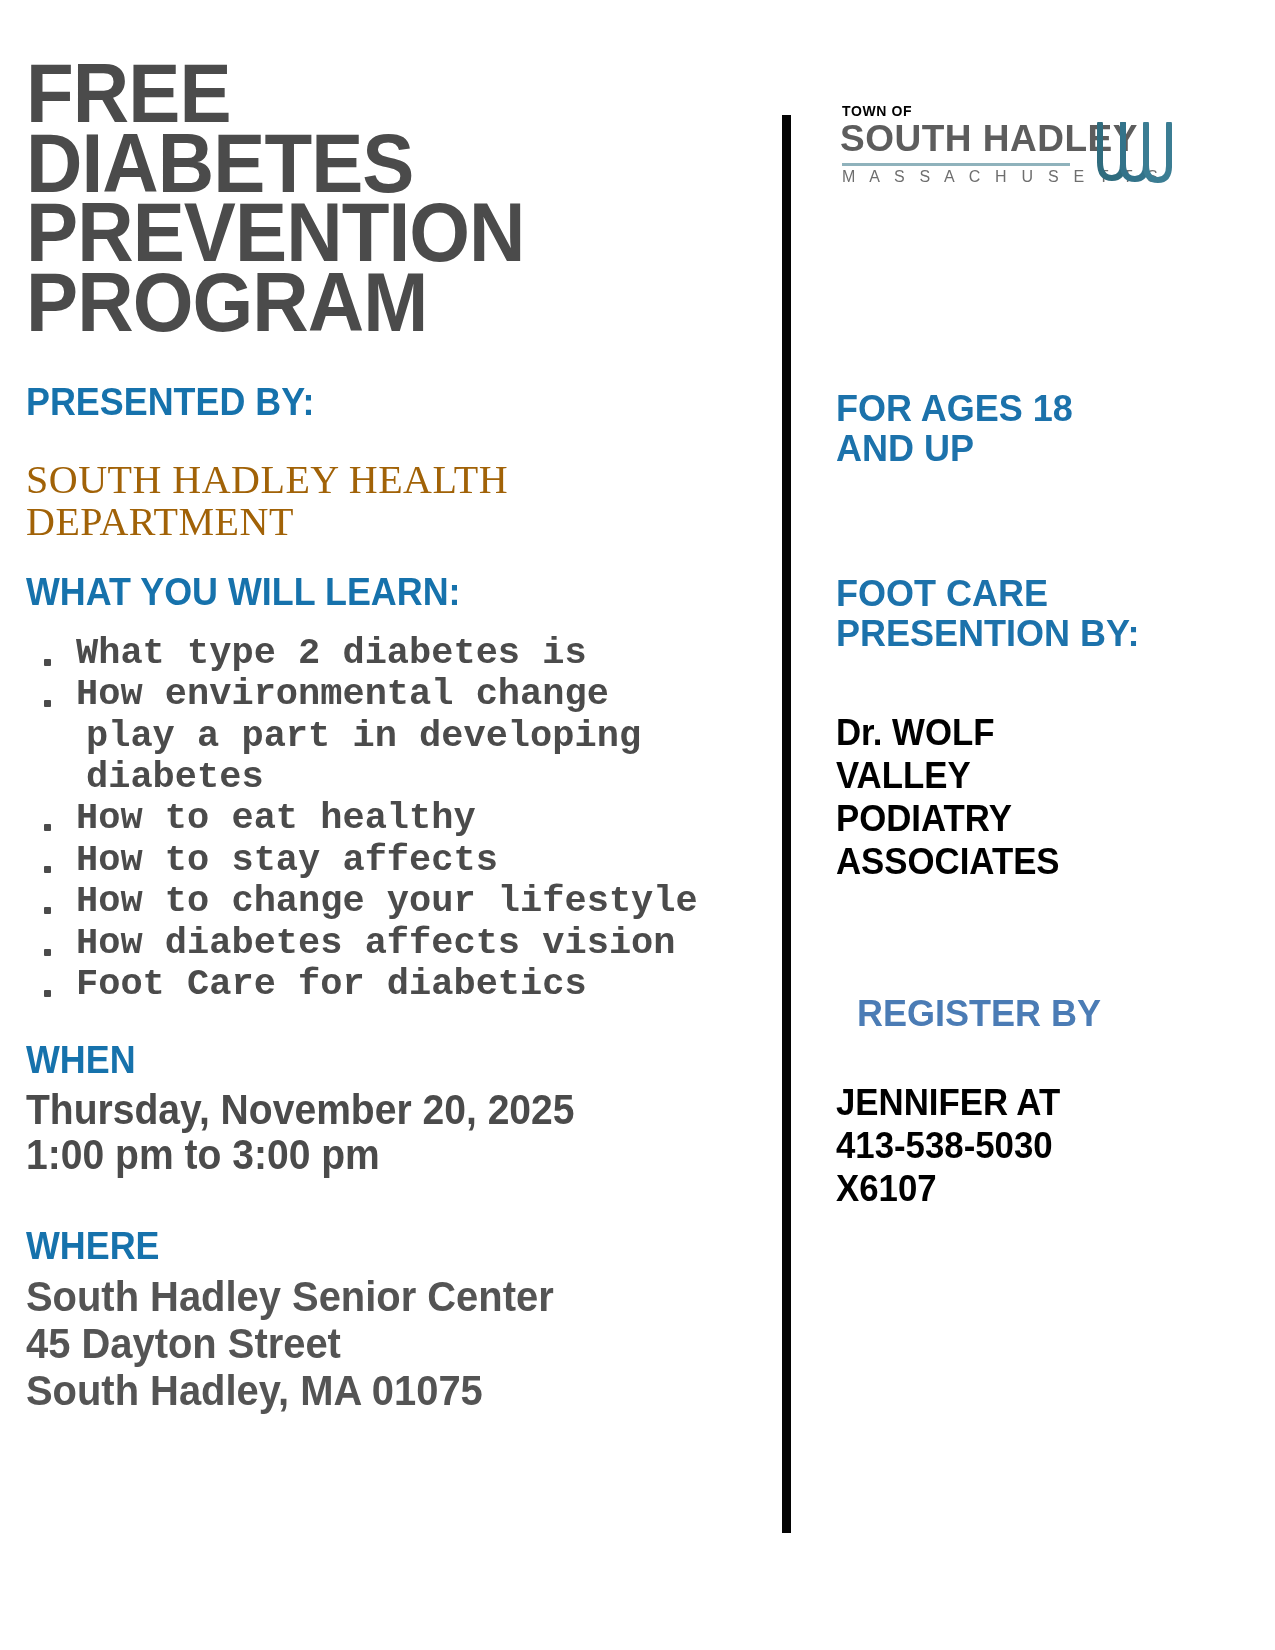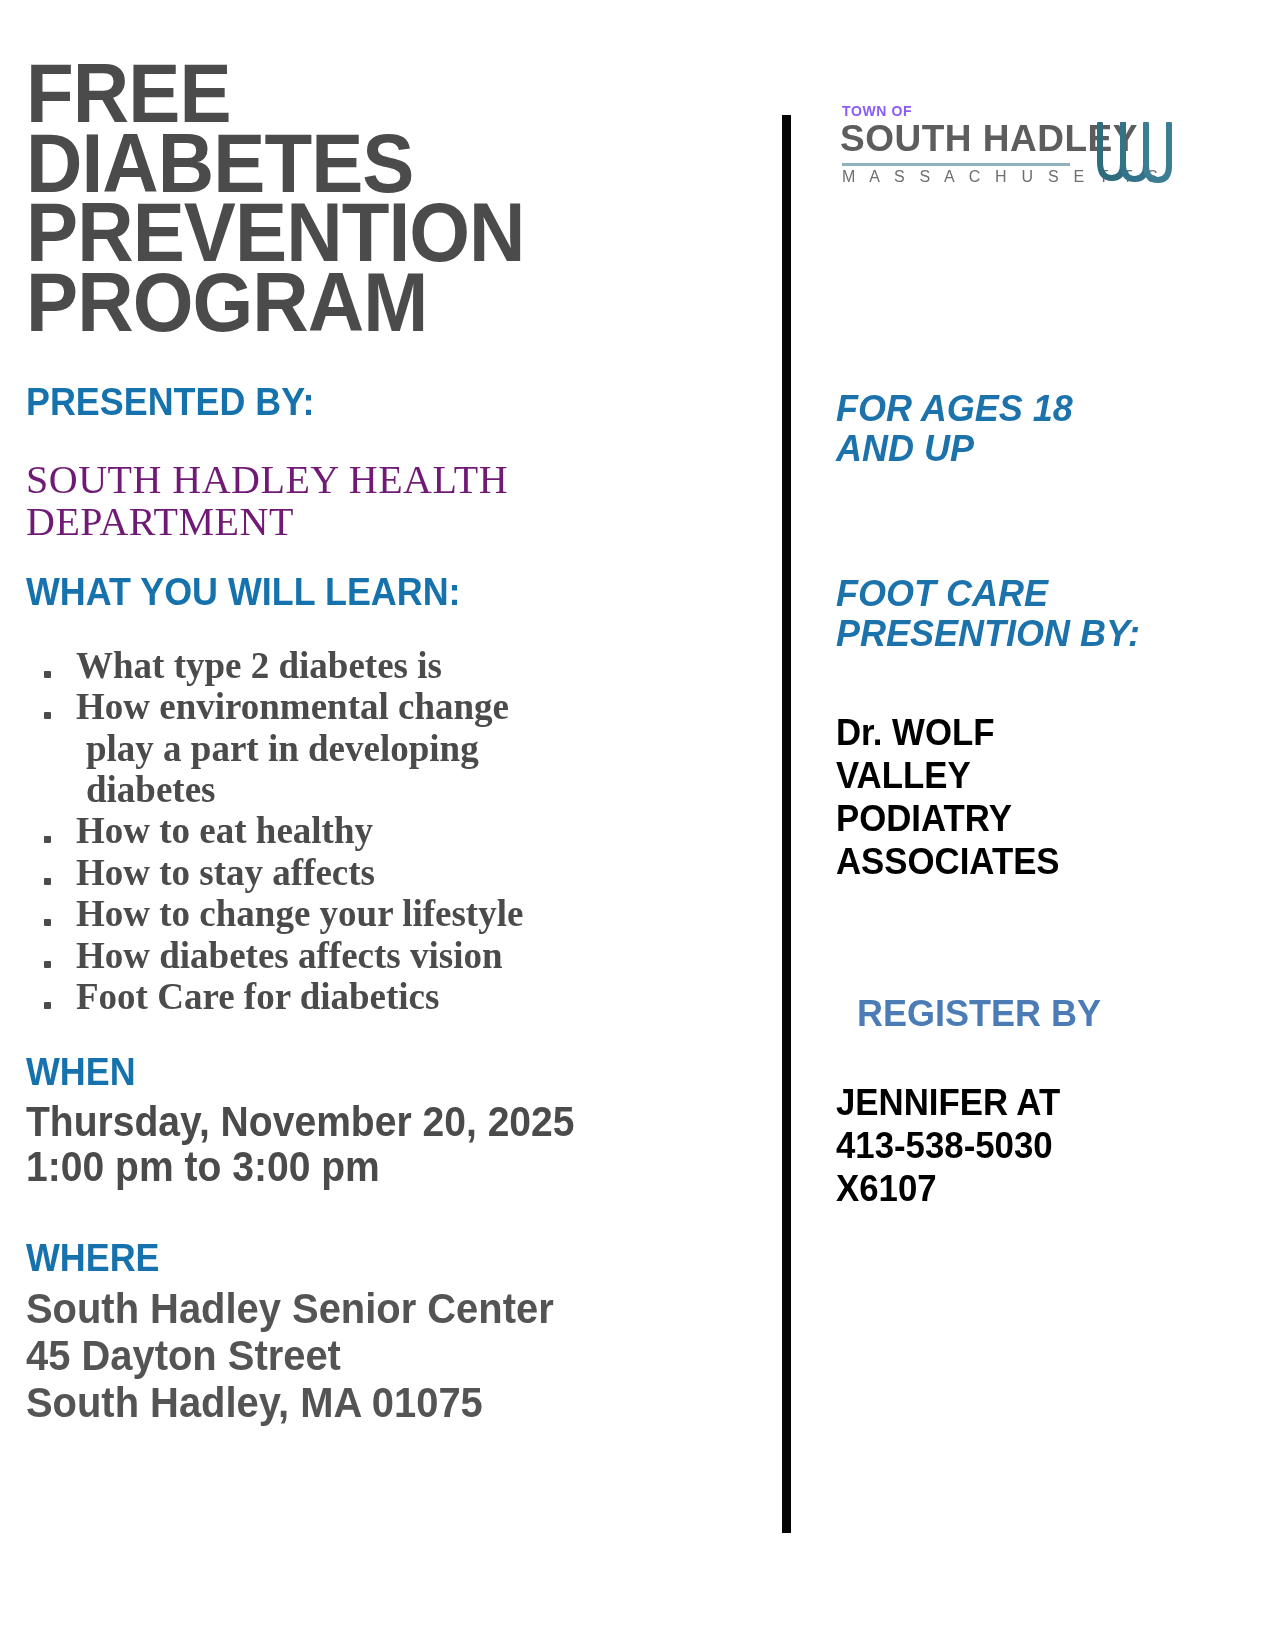--- a/index.html
+++ b/index.html
@@ -64,21 +64,21 @@
     transform: scaleX(0.92);
     transform-origin: left center;
     white-space: nowrap;
   }
 
   .serif-org {
     font-family: "Liberation Serif", "DejaVu Serif", serif;
     font-weight: normal;
     font-size: 40px;
     line-height: 1.06;
-    color: #701a75;
+    color: #a16207;
     letter-spacing: 0.5px;
   }
   .serif-org .so-line { display: block; }
 
   .learn-list {
     list-style: none;
     margin: 0;
     padding: 0;
     font-family: "Liberation Serif", "DejaVu Serif", serif;
     font-weight: bold;
@@ -142,21 +142,21 @@
   .logo {
     position: relative;
     width: 330px;
     height: 95px;
   }
   .logo-townof {
     font-family: "Liberation Sans", sans-serif;
     font-weight: bold;
     font-size: 14px;
     letter-spacing: 0.6px;
-    color: #8b5cf6;
+    color: #000000;
     line-height: 1;
     margin-left: 6px;
   }
   .logo-main {
     font-family: "Liberation Sans", sans-serif;
     font-weight: bold;
     font-size: 37px;
     letter-spacing: 0.5px;
     color: #5d5d5d;
     line-height: 1.05;
@@ -190,21 +190,21 @@
 
   .blue-right {
     font-family: "Liberation Sans", sans-serif;
     font-weight: bold;
     font-size: 36px;
     line-height: 1.12;
     color: #1c72ab;
     letter-spacing: 0px;
     white-space: nowrap;
   }
-  .blue-right .br-line { display: block; font-style: italic; }
+  .blue-right .br-line { display: block; }
 
   .blue-right-soft {
     font-family: "Liberation Sans", sans-serif;
     font-weight: bold;
     font-size: 36px;
     line-height: 1.12;
     color: #4b7cb5;
     white-space: nowrap;
   }
   .blue-right-soft .br-line { display: block; margin-left: 21px; }
@@ -239,21 +239,21 @@
 
     <div class="blue-head" style="margin-top:44px;">PRESENTED BY:</div>
 
     <div class="serif-org" style="margin-top:38px;">
       <span class="so-line">SOUTH HADLEY HEALTH</span>
       <span class="so-line">DEPARTMENT</span>
     </div>
 
     <div class="blue-head" style="margin-top:28px;">WHAT YOU WILL LEARN:</div>
 
-    <ul class="learn-list" style="margin-top:34px;">
+    <ul class="learn-list" style="margin-top:22px;font-family:Liberation Mono, monospace;">
       <li>
         <span class="dot"></span>
         <span class="li-text">What  type  2  diabetes  is</span>
       </li>
       <li>
         <span class="dot"></span>
         <span class="li-text">How environmental change</span>
         <span class="li-cont">play a part in developing</span>
         <span class="li-cont">diabetes</span>
       </li>

